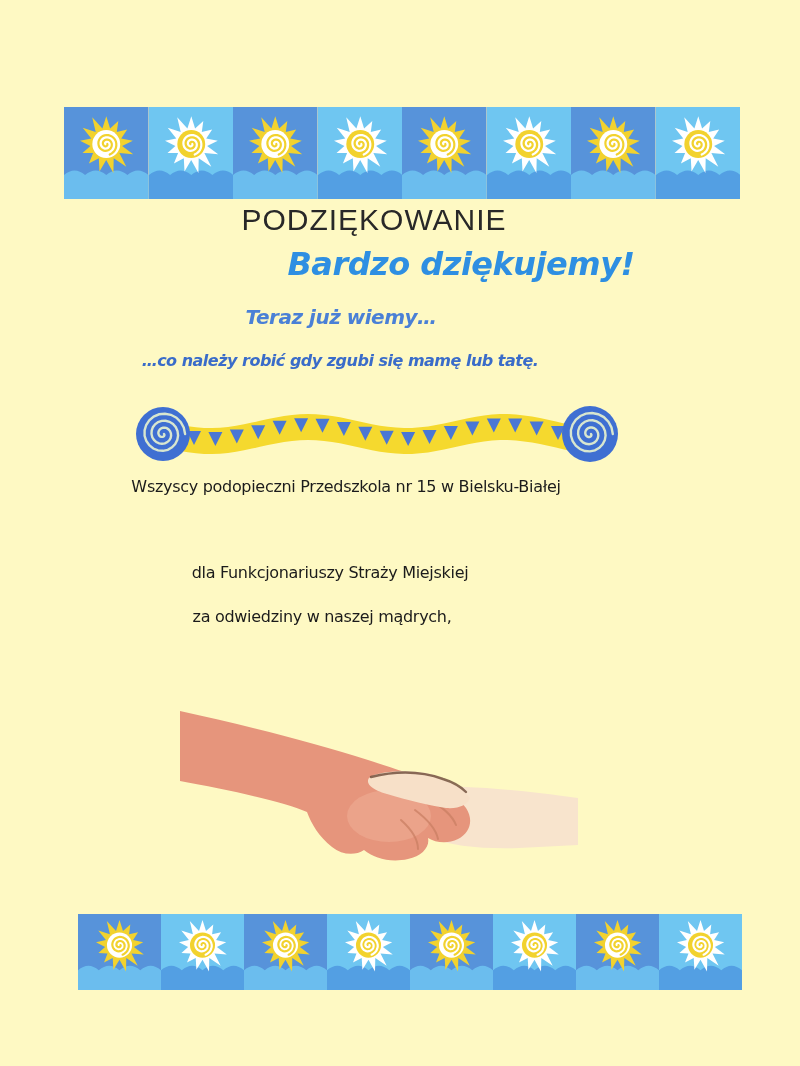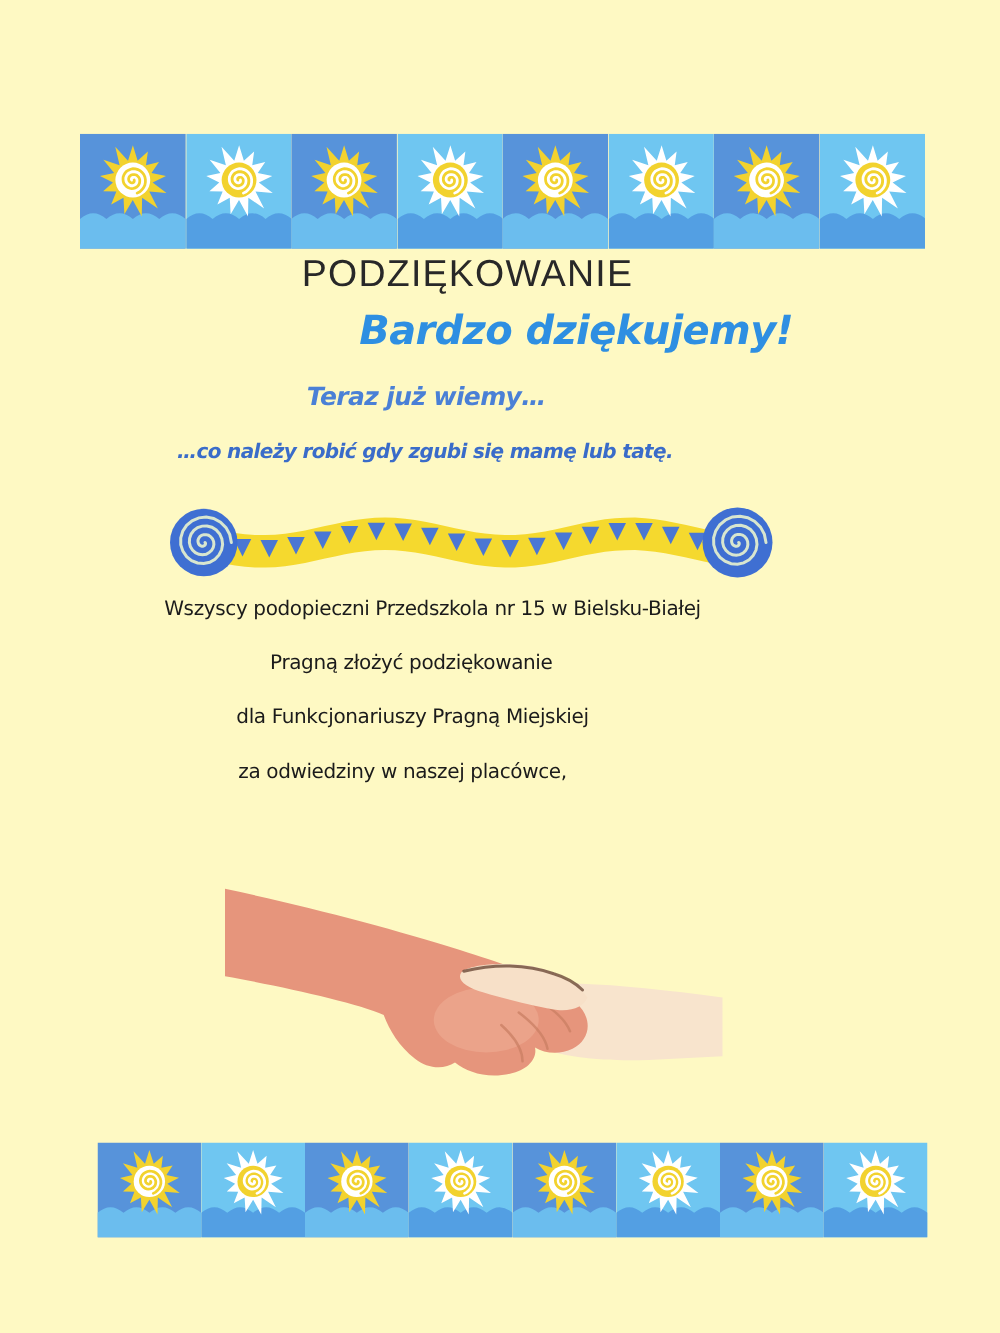--- a/index.html
+++ b/index.html
@@ -136,23 +136,22 @@
         <path d="M372.2,15.4 L386.2,15.4 L379.2,29.4 Z" fill="#4a77d4"></path>
         <path d="M393.6,18.4 L407.6,18.4 L400.6,32.4 Z" fill="#4a77d4"></path>
         <path d="M415.0,23.1 L429.0,23.1 L422.0,37.1 Z" fill="#4a77d4"></path>
         <circle cx="27" cy="31" r="27" fill="#3f6fd2"></circle>
         <path d="M28.0,31.0L28.3,31.4L28.4,31.9L28.3,32.5L27.9,33.1L27.3,33.6L26.4,33.9L25.4,33.9L24.4,33.6L23.5,32.9L22.8,31.8L22.4,30.5L22.4,29.1L22.9,27.7L23.9,26.3L25.3,25.3L27.0,24.7L28.9,24.7L30.8,25.2L32.6,26.4L34.0,28.1L34.9,30.2L35.1,32.6L34.6,35.0L33.3,37.3L31.3,39.1L28.9,40.4L26.0,40.8L23.1,40.4L20.3,39.1L18.0,37.0L16.3,34.3L15.5,31.0L15.7,27.6L16.9,24.2L19.1,21.3L22.1,19.1L25.7,17.9L29.6,17.8L33.5,18.8L37.0,21.0L39.8,24.2L41.5,28.1L42.1,32.5L41.3,36.9L39.2,41.0L36.0,44.4L31.8,46.8L27.0,47.8L22.0,47.4L17.3,45.5L13.3,42.3L10.3,37.9L8.6,32.8L8.6,27.3L10.2,22.0L13.3,17.3L17.7,13.6L23.1,11.3L29.0,10.7L34.9,11.8L40.4,14.7L44.8,19.1L47.8,24.7L49.1,31.0" fill="none" stroke="#d8e6cf" stroke-width="2.4" stroke-linecap="round"></path>
         <circle cx="454" cy="31" r="28" fill="#3f6fd2"></circle>
         <path d="M455.0,31.0L455.3,31.4L455.4,31.9L455.3,32.6L454.9,33.2L454.3,33.7L453.4,34.0L452.4,34.0L451.4,33.6L450.4,32.9L449.7,31.9L449.3,30.5L449.3,29.1L449.8,27.6L450.8,26.2L452.2,25.1L454.0,24.5L456.0,24.5L458.0,25.1L459.8,26.3L461.2,28.0L462.1,30.2L462.3,32.7L461.8,35.2L460.5,37.5L458.5,39.4L455.9,40.7L453.0,41.2L450.0,40.8L447.1,39.4L444.7,37.2L442.9,34.4L442.1,31.0L442.3,27.4L443.5,24.0L445.8,21.0L448.9,18.7L452.7,17.4L456.7,17.3L460.7,18.4L464.4,20.6L467.2,23.9L469.0,28.0L469.6,32.5L468.8,37.1L466.6,41.4L463.3,44.9L458.9,47.3L454.0,48.4L448.9,48.0L444.0,46.0L439.8,42.7L436.7,38.2L435.0,32.9L434.9,27.2L436.6,21.7L439.8,16.8L444.4,13.0L449.9,10.6L456.1,10.0L462.2,11.2L467.8,14.1L472.4,18.7L475.5,24.5L476.8,31.0" fill="none" stroke="#d8e6cf" stroke-width="2.4" stroke-linecap="round"></path>
       </svg></div>
 
   <div class="txt comic-black" style="left:346px;top:478px;">Wszyscy podopieczni Przedszkola nr 15 w Bielsku-Białej</div>
-  <div class="txt comic-black" style="left:329px;top:521px;">Pragną złożyć podziękowanie</div>
-  <div class="txt comic-black" style="left:330px;top:564px;">dla Funkcjonariuszy Pragną Miejskiej</div>
-  <div class="txt comic-black" style="left:322px;top:608px;">za odwiedziny w naszej placówce,</div>
+  <div class="txt comic-black" style="left:330px;top:564px;">dla Funkcjonariuszy Straży Miejskiej</div>
+  <div class="txt comic-black" style="left:322px;top:608px;">za odwiedziny w naszej mądrych,</div>
 
   <div class="handshake" id="handshake"><svg width="430" height="175" viewBox="0 0 430 175">
         <path d="M415,100 C370,94 332,90 302,89 C278,88 258,92 248,101 C241,113 247,128 264,138 C288,149 322,151 356,150 L415,147 Z" fill="#f8e4cd"></path>
         <path d="M17,13 C82,27 152,45 205,62 C232,71 250,76 261,82 C280,90 296,100 303,110 C311,122 307,135 295,141 C285,146 273,145 265,140 C267,149 259,158 245,161 C227,165 211,160 201,152 C192,158 179,157 169,149 C156,139 148,125 144,114 C122,104 62,91 17,83 Z" fill="#e6957c"></path>
         <ellipse cx="226" cy="118" rx="42" ry="26" fill="#f2b49b" opacity="0.45"></ellipse>
         <path d="M265,101 C278,108 289,117 293,127" fill="none" stroke="#c97f63" stroke-width="2" stroke-linecap="round" opacity="0.75"></path>
         <path d="M252,112 C264,121 273,131 275,141" fill="none" stroke="#c97f63" stroke-width="2" stroke-linecap="round" opacity="0.75"></path>
         <path d="M238,122 C248,131 255,141 255,151" fill="none" stroke="#c97f63" stroke-width="2" stroke-linecap="round" opacity="0.75"></path>
         <path d="M307,100 C295,85 275,76 255,74 C235,72 212,74 206,80 C202,86 210,92 224,96 C244,102 268,108 283,110 C296,111 304,107 307,100 Z" fill="#f7e0c8"></path>
         <path d="M208,79 C232,73 258,73 280,81 C290,84 298,89 303,94" fill="none" stroke="#6b4a38" stroke-width="2.4" stroke-linecap="round" opacity="0.8"></path>

